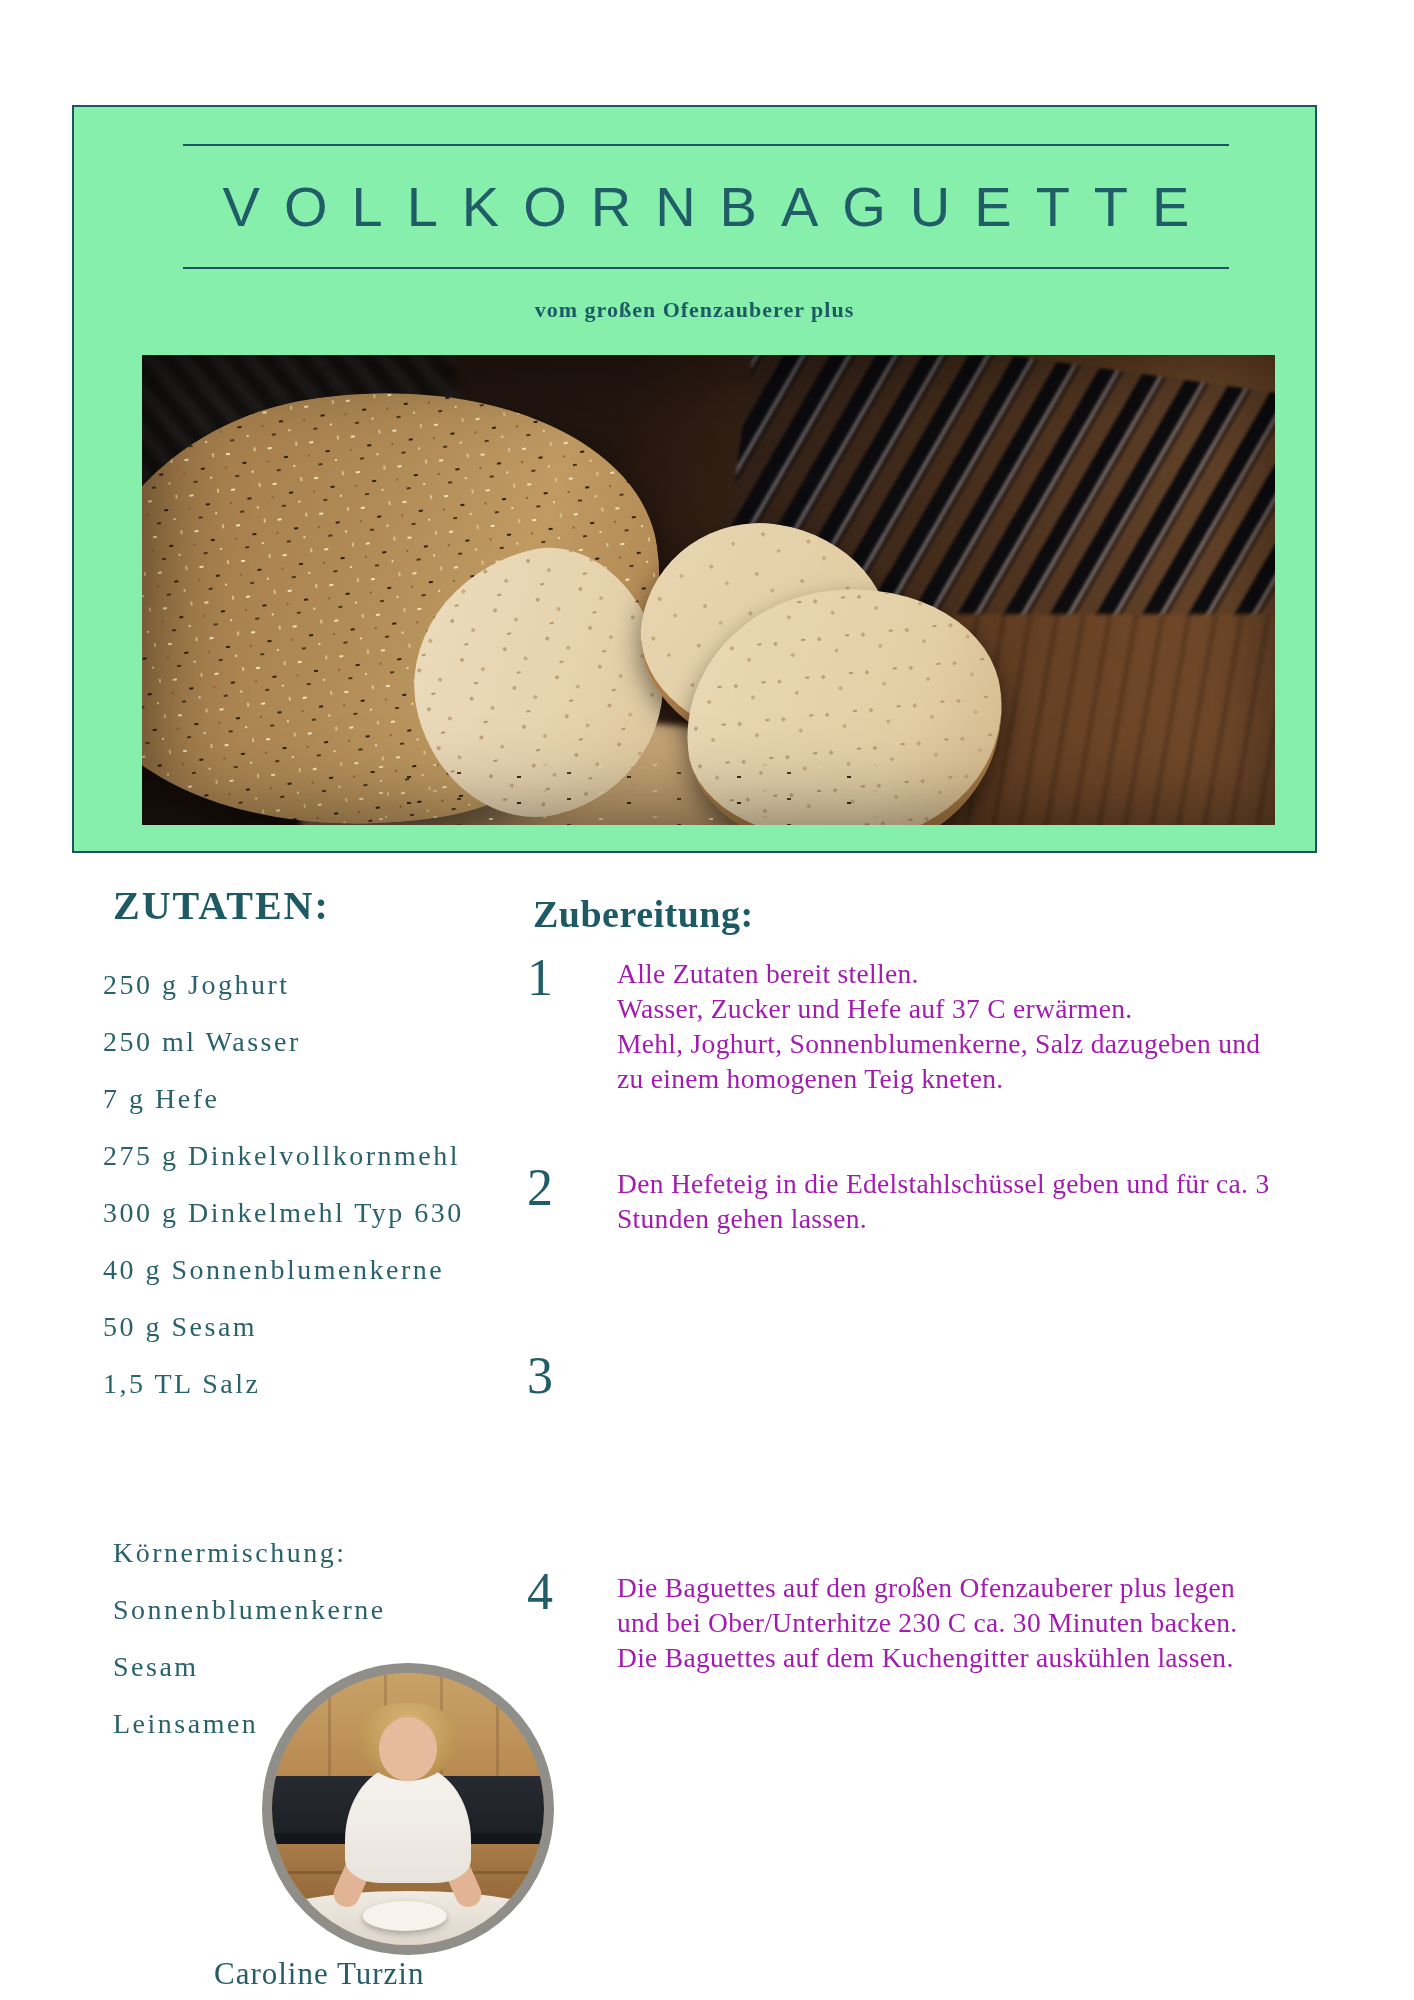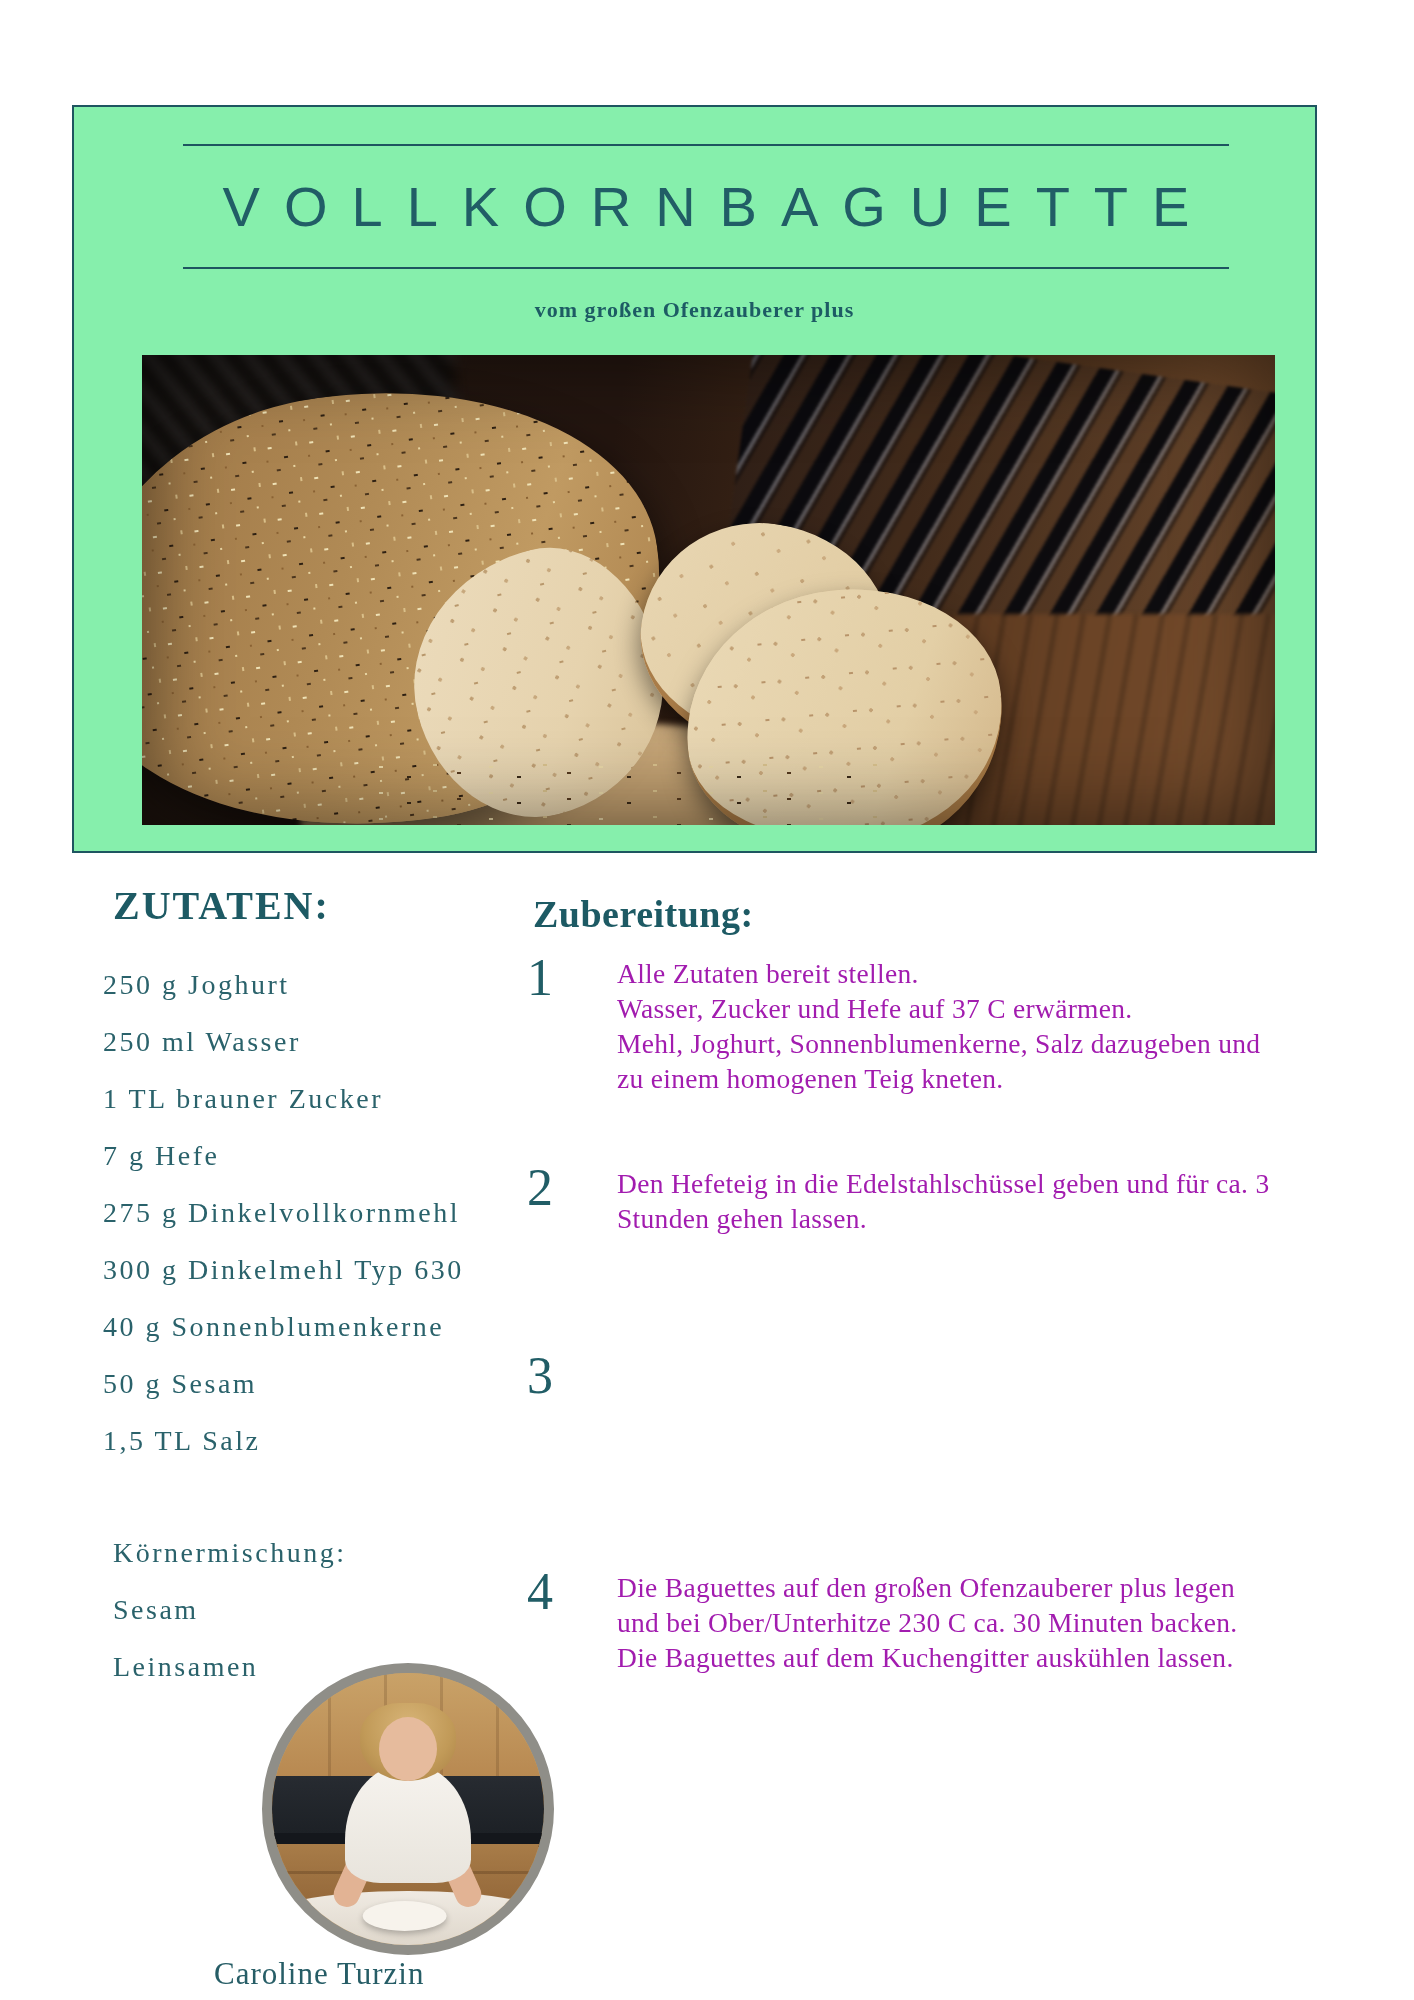--- a/index.html
+++ b/index.html
@@ -291,32 +291,32 @@
     <div class="ph-slice-front"></div>
     <div class="ph-seeds"></div>
     <div class="ph-vignette"></div>
   </div>
 </div>
 
 <h2 class="ing-heading">ZUTATEN:</h2>
 <ul class="ing-list">
   <li>250 g Joghurt</li>
   <li>250 ml Wasser</li>
-  <li>1 TL brauner Zucker</li>
   <li>7 g Hefe</li>
   <li>275 g Dinkelvollkornmehl</li>
   <li>300 g Dinkelmehl Typ 630</li>
   <li>40 g Sonnenblumenkerne</li>
   <li>50 g Sesam</li>
   <li>1,5 TL Salz</li>
 </ul>
 
 <div class="mix-block">
   <div class="mix-heading">Körnermischung:</div>
   <ul class="mix-list">
+    <li>Sonnenblumenkerne</li>
     <li>Sesam</li>
     <li>Leinsamen</li>
   </ul>
 </div>
 
 <h2 class="prep-heading">Zubereitung:</h2>
 
 <div class="step step-1">
   <div class="num">1</div>
   <div class="txt">Alle Zutaten bereit stellen.

